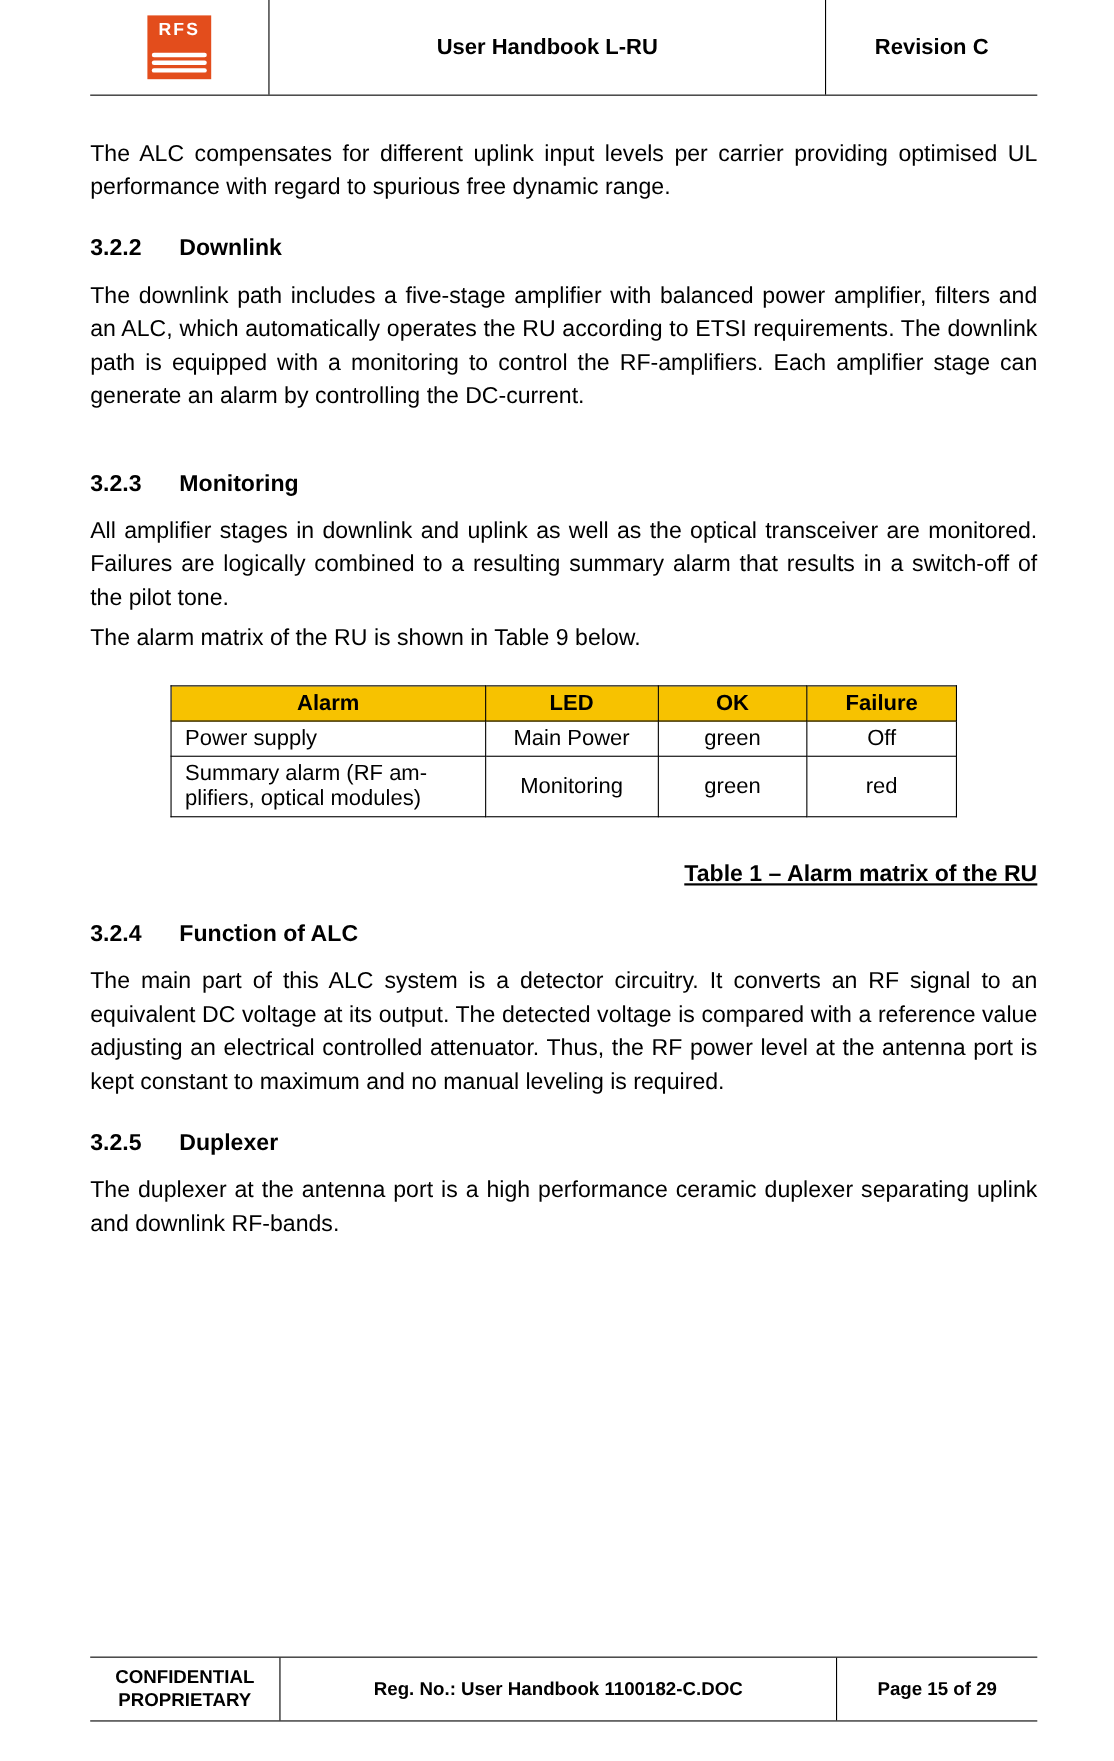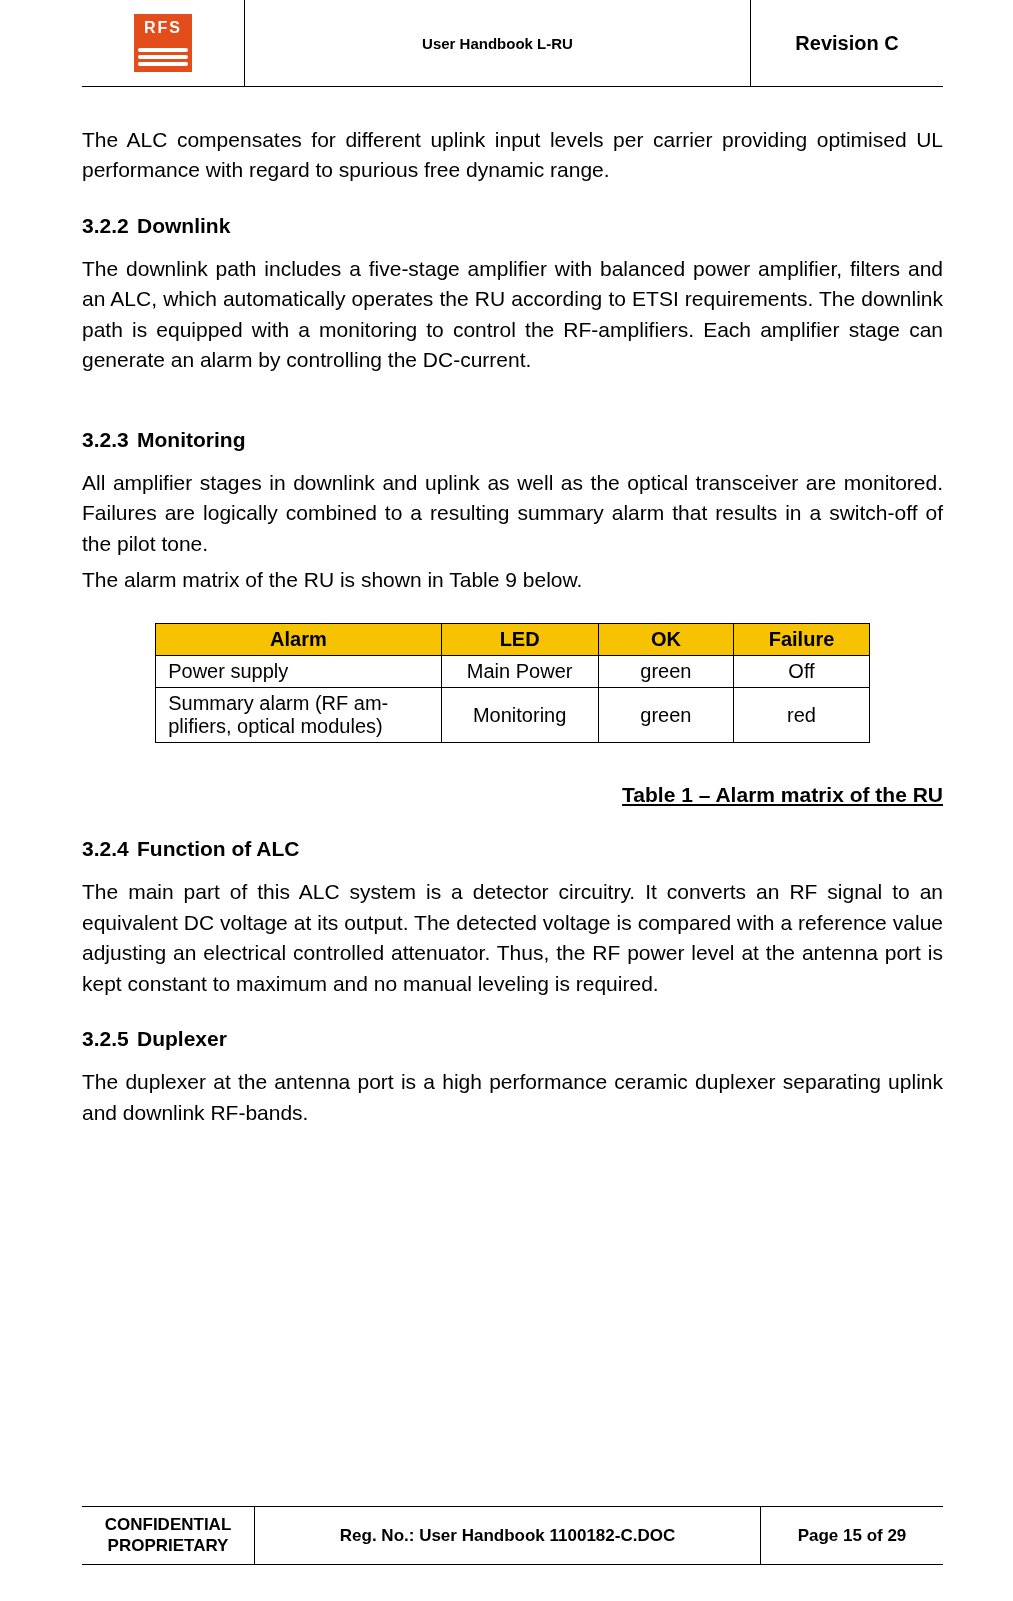--- a/index.html
+++ b/index.html
@@ -63,37 +63,37 @@
     gap: 3px;
   }
   .logo-waves .wave {
     height: 4px;
     background: #fff;
     border-radius: 2px;
   }
   .title-cell {
     flex: 1;
     font-weight: bold;
-    font-size: 15px;
+    font-size: 20px;
   }
   .rev-cell {
     width: 180px;
     font-weight: bold;
     font-size: 20px;
   }
   p {
     margin: 0 0 28px 0;
     line-height: 1.45;
   }
   .justify {
     text-align: justify;
   }
   .sect {
     display: flex;
-    gap: 0;
+    gap: 26px;
     font-weight: bold;
     font-size: 21px;
     margin-top: 24px;
     margin-bottom: 16px;
   }
   .sect-num { min-width: 55px; }
   .alarm-table {
     border-collapse: collapse;
     margin: 12px auto 0 auto;
     width: 83%;

